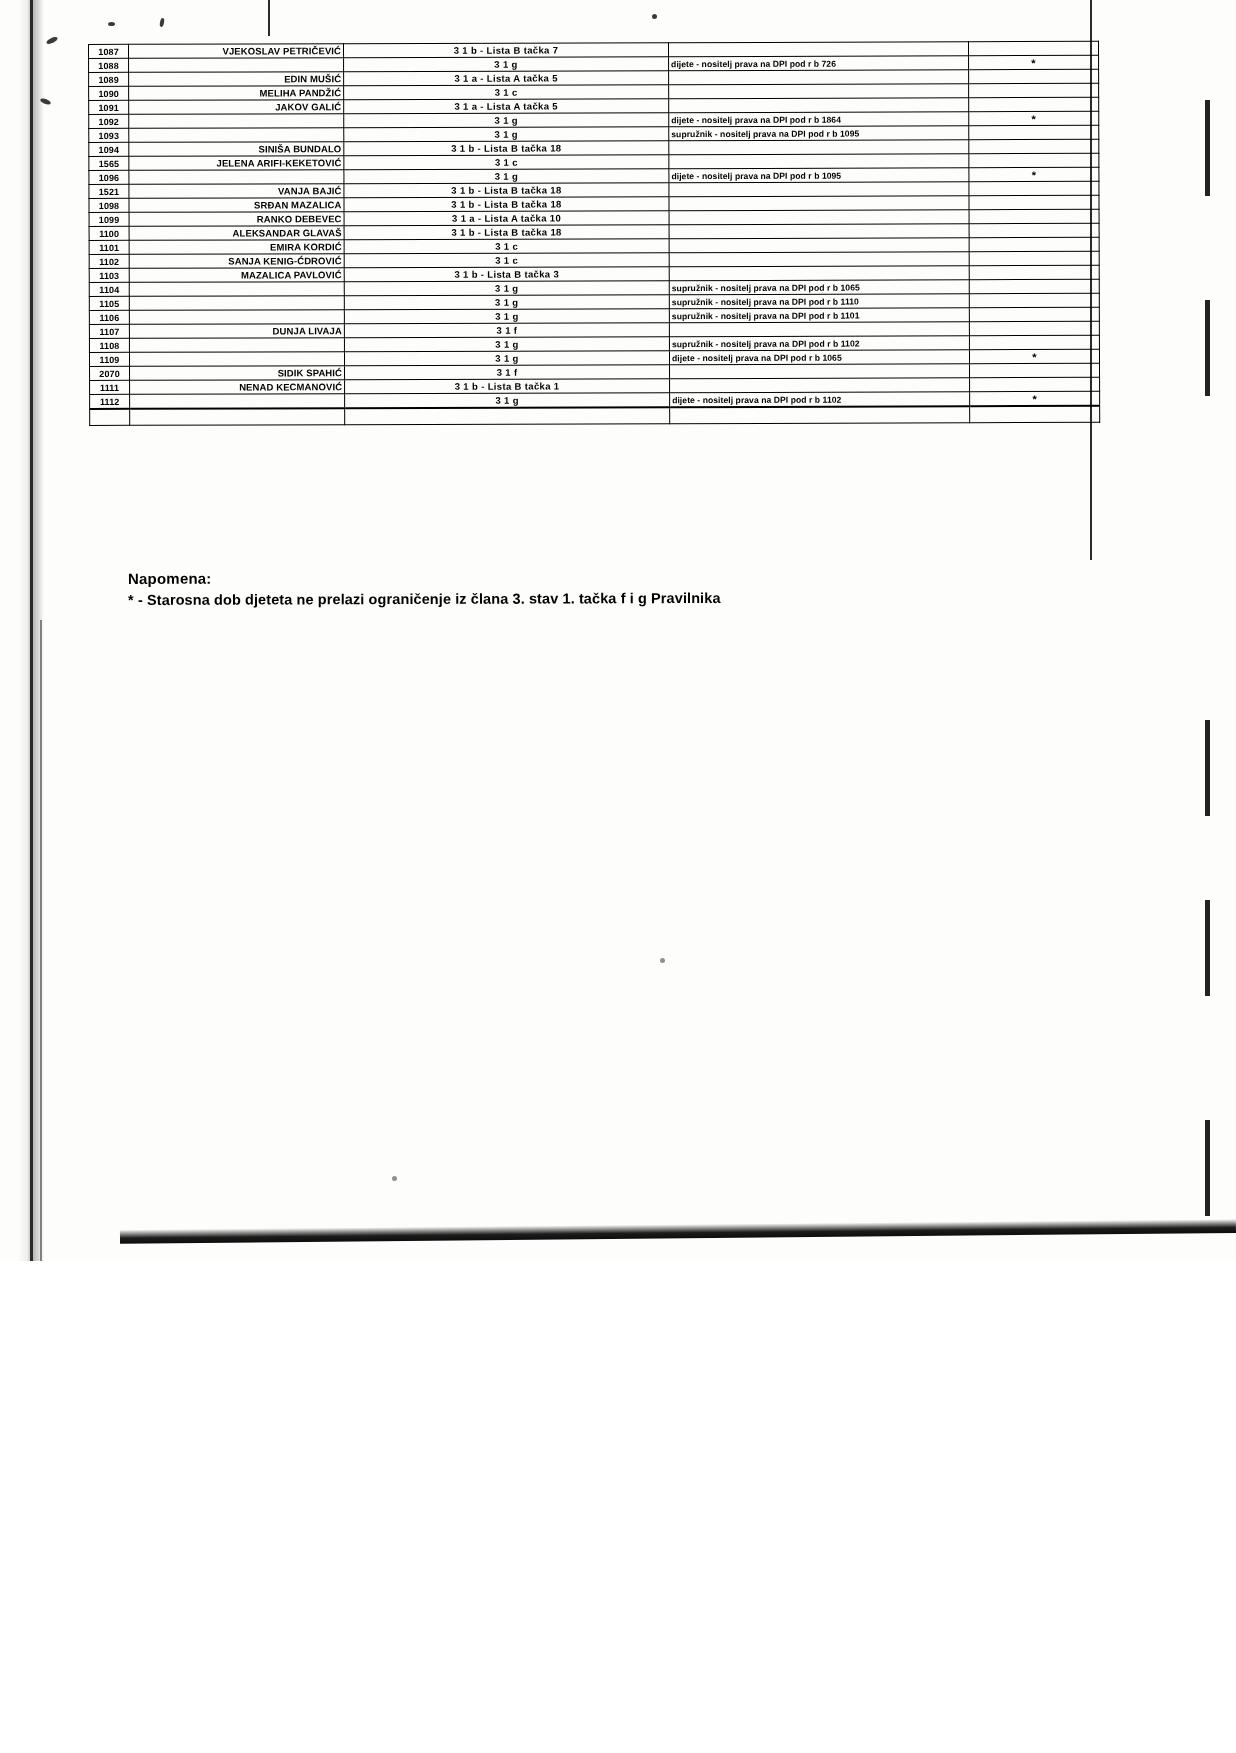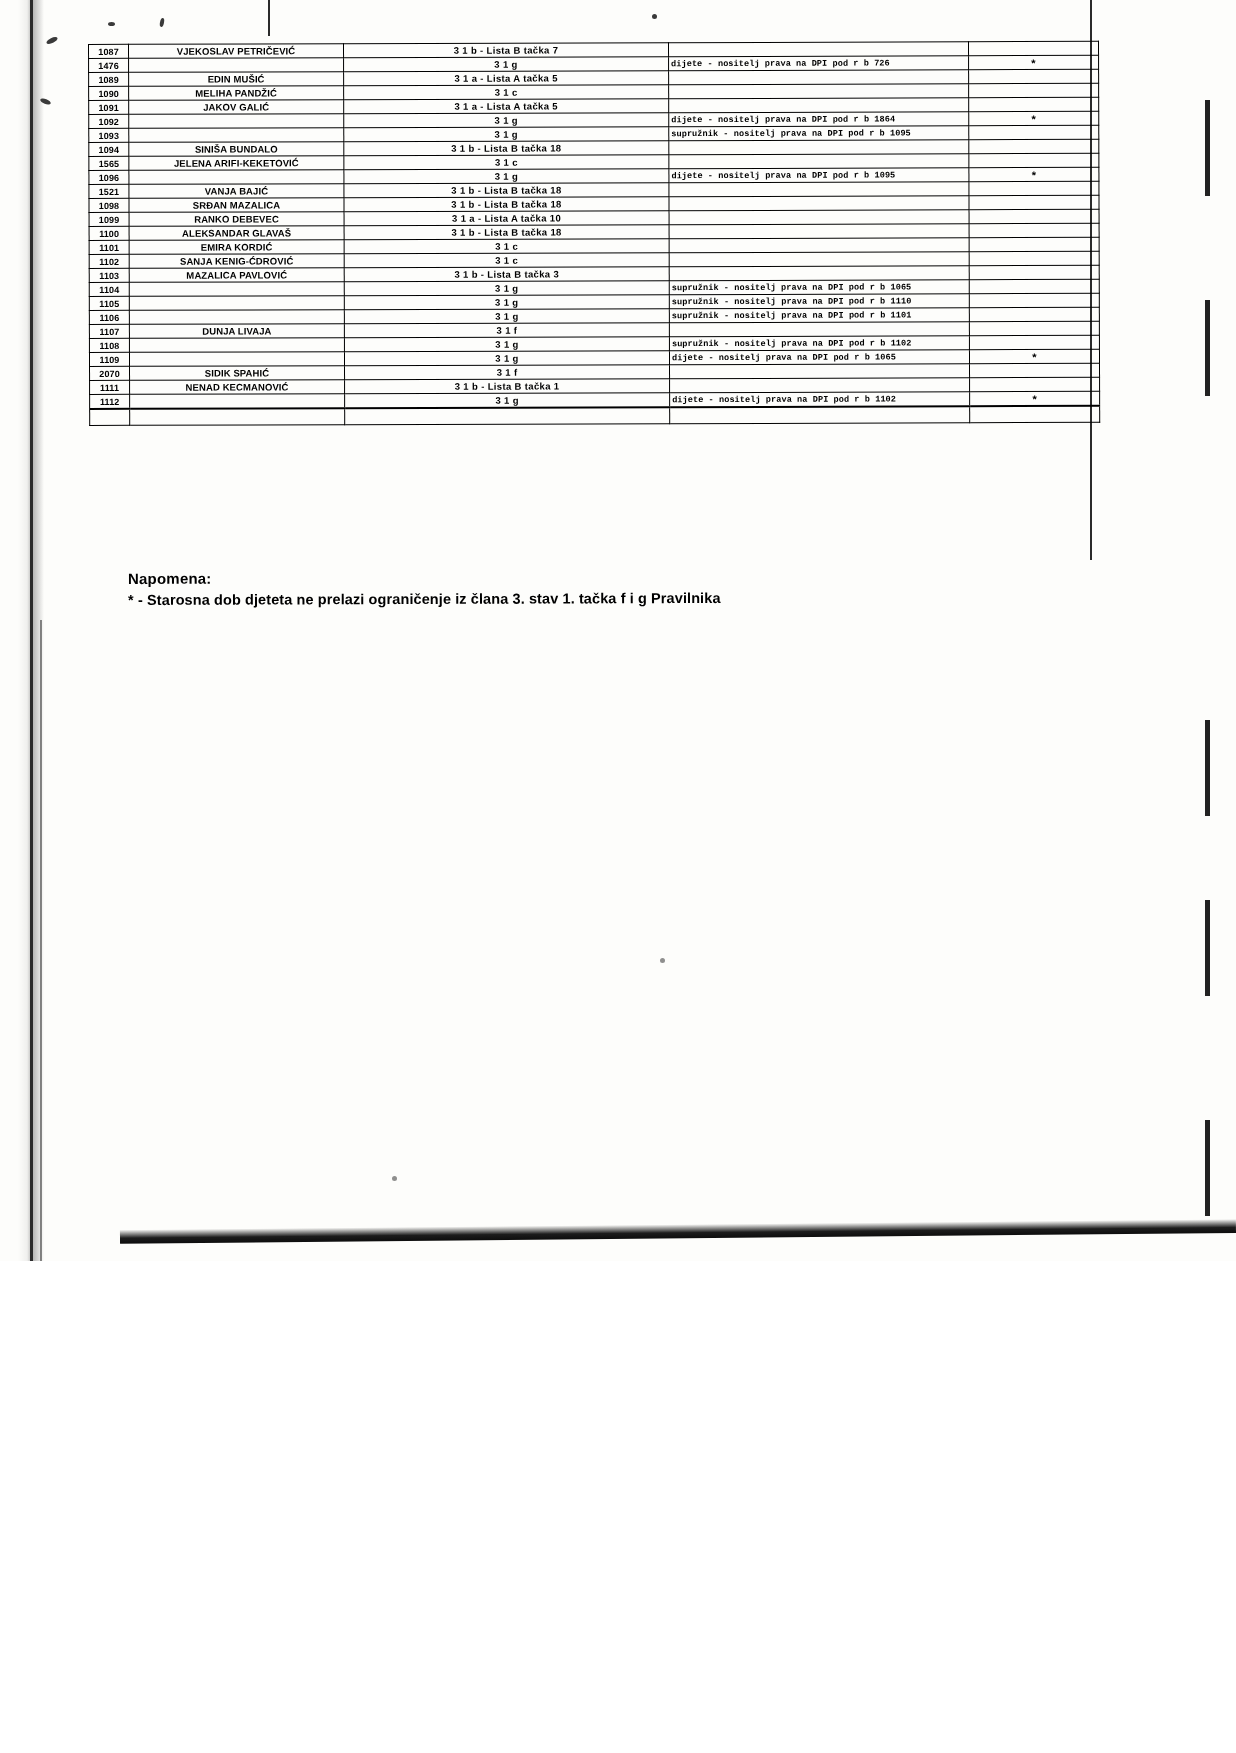--- a/index.html
+++ b/index.html
@@ -93,23 +93,23 @@
     border: 1px solid #000;
     border-width: 1px 1px 1px 1px;
     height: 13px;
     padding: 0 2px;
     line-height: 12px;
     vertical-align: middle;
     overflow: hidden;
     white-space: nowrap;
   }
   td.num    { text-align: center; font-size: 9px; padding: 0 1px; }
-  td.name   { text-align: center;   font-size: 9.5px; }
+  td.name   { text-align: right;   font-size: 9.5px; }
   td.basis  { text-align: center; font-size: 9.5px; letter-spacing: 0.35px; }
-  td.note   { text-align: left;   font-size: 8.6px; letter-spacing: 0.05px; font-family: Liberation Mono, monospace; }
+  td.note   { text-align: left;   font-size: 8.6px; letter-spacing: 0.05px; }
   td.star   { text-align: center; font-size: 11px; font-weight: bold; }
   tr.empty-row td { height: 15px; }
 
   
   table.reg tr.thick td { border-bottom-width: 2px; }
 
   
   .napomena {
     position: absolute;
     left: 128px;
@@ -178,21 +178,21 @@
       </colgroup>
       <tbody>
         <tr>
           <td class="num">1087</td>
           <td class="name">VJEKOSLAV PETRIČEVIĆ</td>
           <td class="basis">3 1 b  - Lista B tačka 7</td>
           <td class="note"></td>
           <td class="star"></td>
         </tr>
         <tr>
-          <td class="num">1476</td>
+          <td class="num">1088</td>
           <td class="name"></td>
           <td class="basis">3 1 g</td>
           <td class="note">dijete - nositelj prava na DPI pod r b  726</td>
           <td class="star">*</td>
         </tr>
         <tr>
           <td class="num">1089</td>
           <td class="name">EDIN MUŠIĆ</td>
           <td class="basis">3 1 a  -  Lista A tačka 5</td>
           <td class="note"></td>

